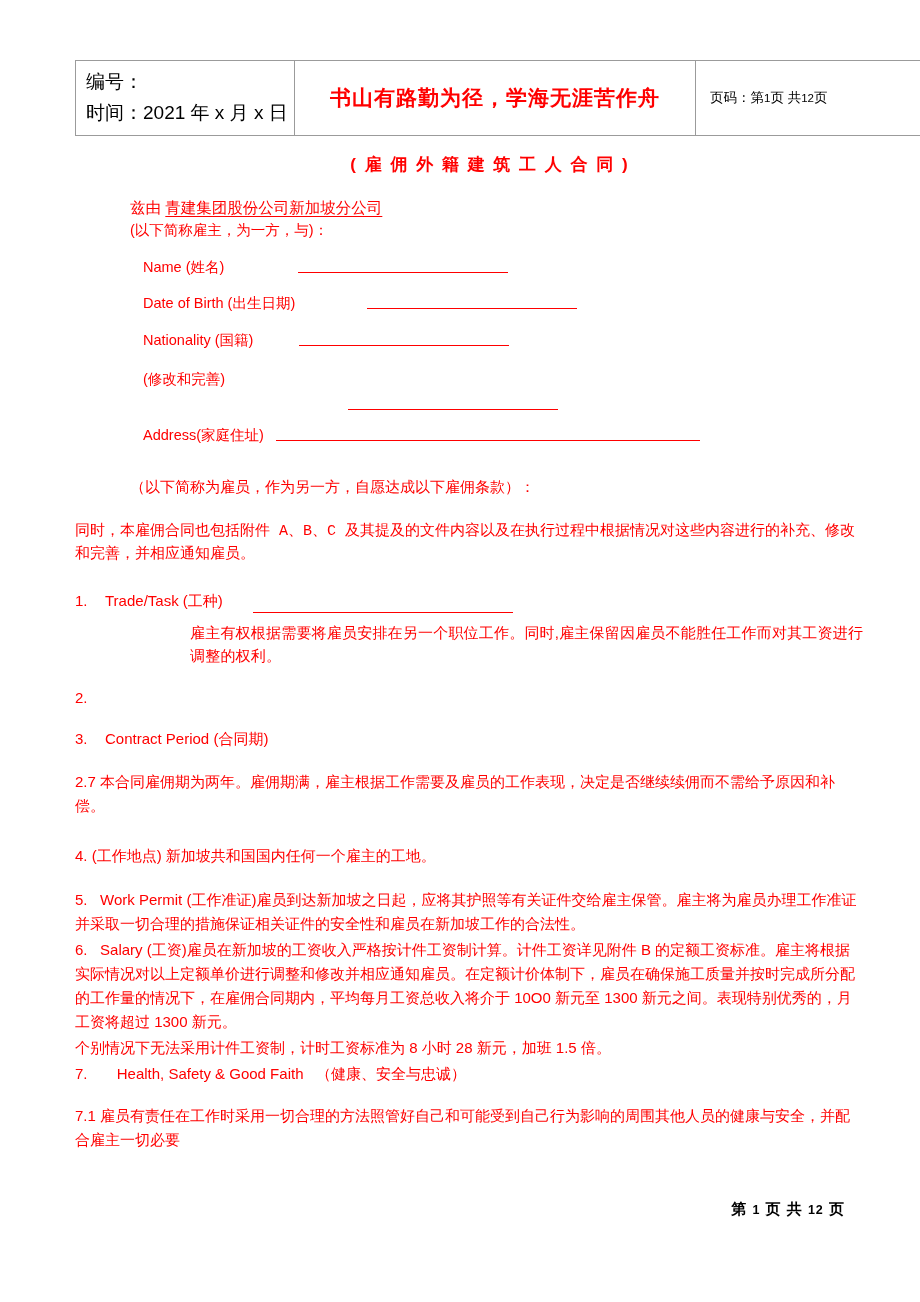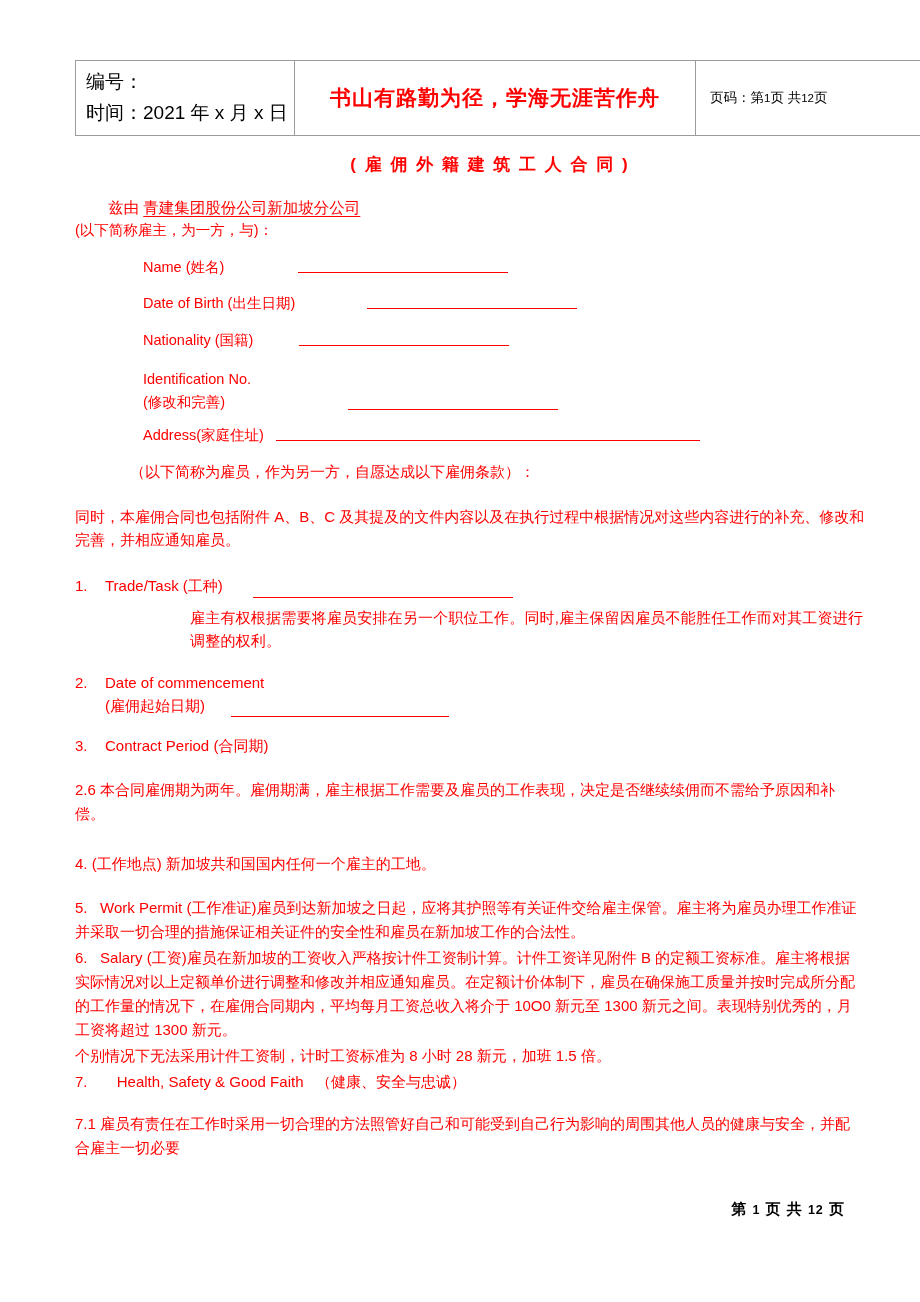--- a/index.html
+++ b/index.html
@@ -78,29 +78,30 @@
   .title {
     text-align: center;
     font-weight: bold;
     font-size: 17px;
     letter-spacing: 2px;
     margin: 0 0 18px 0;
     padding-left: 40px;
   }
   .indent1 { margin-left: 55px; }
   .zi-line {
-    margin-left: 33px;
+    margin-left: 55px;
     font-size: 15.5px;
     white-space: nowrap;
   }
   .u {
     text-decoration: underline;
     text-underline-offset: 3px;
   }
   .sub {
+    margin-left: 55px;
     font-size: 14.5px;
     margin-top: 1px;
   }
 
   
   .field-row {
     margin-left: 68px;
     margin-top: 15px;
     display: flex;
     align-items: flex-start;
@@ -237,57 +238,51 @@
       <span class="field-label">Date of Birth (出生日期)</span>
       <span class="field-line fl-210d"></span>
     </div>
 
     <div class="field-row">
       <span class="field-label">Nationality (国籍)</span>
       <span class="field-line fl-210c"></span>
     </div>
 
     <div class="id-block">
-      <div class="l1">Identification No.</div>
       <div class="l2">(修改和完善)</div>
       <span class="idline"></span>
     </div>
 
     <div class="field-row" style="margin-top:12px">
       <span class="field-label">Address(家庭住址)</span>
       <span class="field-line fl-424"></span>
     </div>
 
-    <div class="blk indent1" style="margin-top:13px">（以下简称为雇员，作为另一方，自愿达成以下雇佣条款）：</div>
-
-    <div class="blk" style="margin-top:22px;margin-left:0;">同时，本雇佣合同也包括附件 A、B、C 及其提及的文件内容以及在执行过程中根据情况对这些内容进行的补充、修改和完善，并相应通知雇员。</div>
+    <div class="blk indent1" style="margin-top:28px">（以下简称为雇员，作为另一方，自愿达成以下雇佣条款）：</div>
+
+    <div class="blk" style="margin-top:22px;margin-left:0;font-family:Liberation Mono, monospace;">同时，本雇佣合同也包括附件 A、B、C 及其提及的文件内容以及在执行过程中根据情况对这些内容进行的补充、修改和完善，并相应通知雇员。</div>
 
     <div class="numitem" style="margin-top:24px">
       <span class="num b">1.</span>
       <span class="b">Trade/Task (工种)</span>
       <span class="line-inline w260"></span>
     </div>
 
     <div class="body-indent tight" style="">雇主有权根据需要将雇员安排在另一个职位工作。同时,雇主保留因雇员不能胜任工作而对其工资进行调整的权利。</div>
 
     <div class="numitem" style="margin-top:20px;align-items:flex-start;">
       <span class="num b">2.</span>
-      <span>
-        <span class="b">Date of commencement</span><br>
-        <span class="b">(雇佣起始日期)</span>
-        <span class="line-inline w218"></span>
-      </span>
     </div>
 
     <div class="numitem" style="margin-top:18px">
       <span class="num b">3.</span>
       <span class="b">Contract Period (合同期)</span>
     </div>
 
-    <div class="sect" style="margin-top:20px">2.6 本合同雇佣期为两年。雇佣期满，雇主根据工作需要及雇员的工作表现，决定是否继续续佣而不需给予原因和补偿。</div>
+    <div class="sect" style="margin-top:20px">2.7 本合同雇佣期为两年。雇佣期满，雇主根据工作需要及雇员的工作表现，决定是否继续续佣而不需给予原因和补偿。</div>
 
     <div class="sect" style="margin-top:26px">4. (工作地点) 新加坡共和国国内任何一个雇主的工地。</div>
 
     <div class="sect" style="margin-top:20px">
       <span class="b">5.</span>&nbsp;&nbsp;
       <span class="b">Work Permit (工作准证)</span><span>雇员到达新加坡之日起，应将其护照等有关证件交给雇主保管。雇主将为雇员办理工作准证并采取一切合理的措施保证相关证件的安全性和雇员在新加坡工作的合法性。</span>
     </div>
 
     <div class="sect" style="margin-top:2px">
       <span class="b">6.</span>&nbsp;&nbsp;

